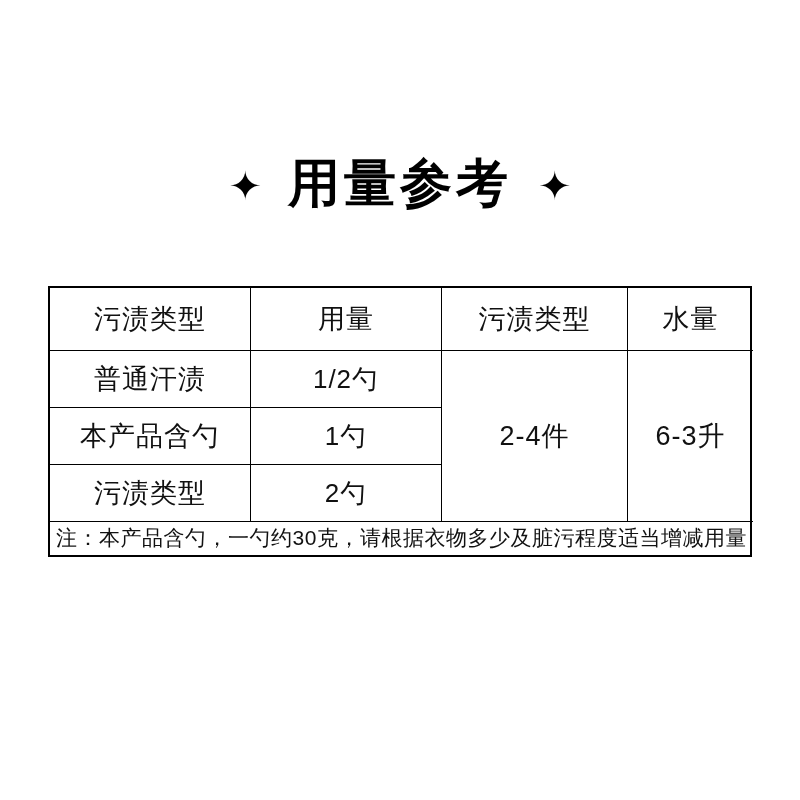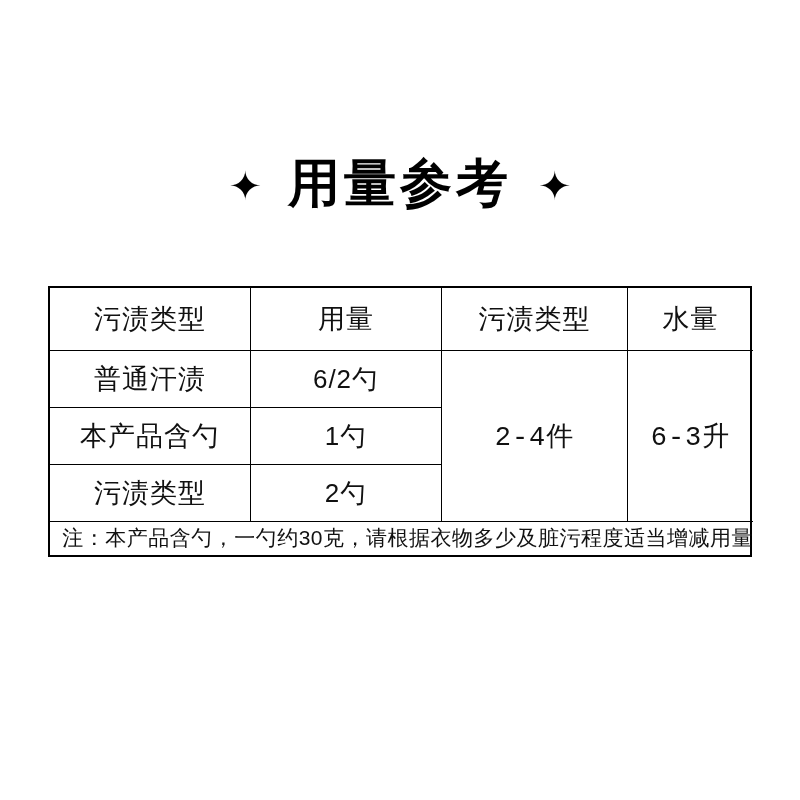--- a/index.html
+++ b/index.html
@@ -71,21 +71,21 @@
     color: #111111;
     padding: 0;
   }
   
   table.usage tr td:first-child,
   table.usage tr th:first-child { border-left: none; }
   table.usage tr td:last-child,
   table.usage tr th:last-child { border-right: none; }
   table.usage tr:first-child th,
   table.usage tr:first-child td { border-top: none; }
-  table.usage tr:last-child td { border-bottom: none; text-align: right; }
+  table.usage tr:last-child td { border-bottom: none; }
 
   .col-type { width: 200px; }
   .col-amount { width: 190px; }
   .col-clothes { width: 185px; }
   .col-water { width: 125px; }
 
   .hdr-cell {
     height: 62px;
     font-size: 27px;
     letter-spacing: 1px;
@@ -95,21 +95,20 @@
     height: 56px;
     font-size: 27px;
     letter-spacing: 1px;
   }
   .row-cell.amount {
     font-size: 26px;
   }
   .span-cell {
     font-size: 27px;
     letter-spacing: 1px;
-    font-family: Liberation Mono, monospace;
   }
   .note-cell {
     text-align: left;
     padding: 14px 22px 18px 30px;
     font-size: 21px;
     line-height: 1.55;
     letter-spacing: 0.5px;
   }
 </style>
 </head>
@@ -127,21 +126,21 @@
     <table class="usage">
       <tbody>
           <tr>
         <th class="hdr-cell col-type">污渍类型</th>
         <th class="hdr-cell col-amount">用量</th>
         <th class="hdr-cell col-clothes">污渍类型</th>
         <th class="hdr-cell col-water">水量</th>
       </tr>
       <tr>
         <td class="row-cell col-type">普通汗渍</td>
-        <td class="row-cell amount col-amount">6/2勺</td>
+        <td class="row-cell amount col-amount">1/2勺</td>
         <td class="span-cell col-clothes" rowspan="3">2-4件</td>
         <td class="span-cell col-water" rowspan="3">6-3升</td>
       </tr>
       <tr>
         <td class="row-cell col-type">本产品含勺</td>
         <td class="row-cell amount col-amount">1勺</td>
       </tr>
       <tr>
         <td class="row-cell col-type">污渍类型</td>
         <td class="row-cell amount col-amount">2勺</td>

